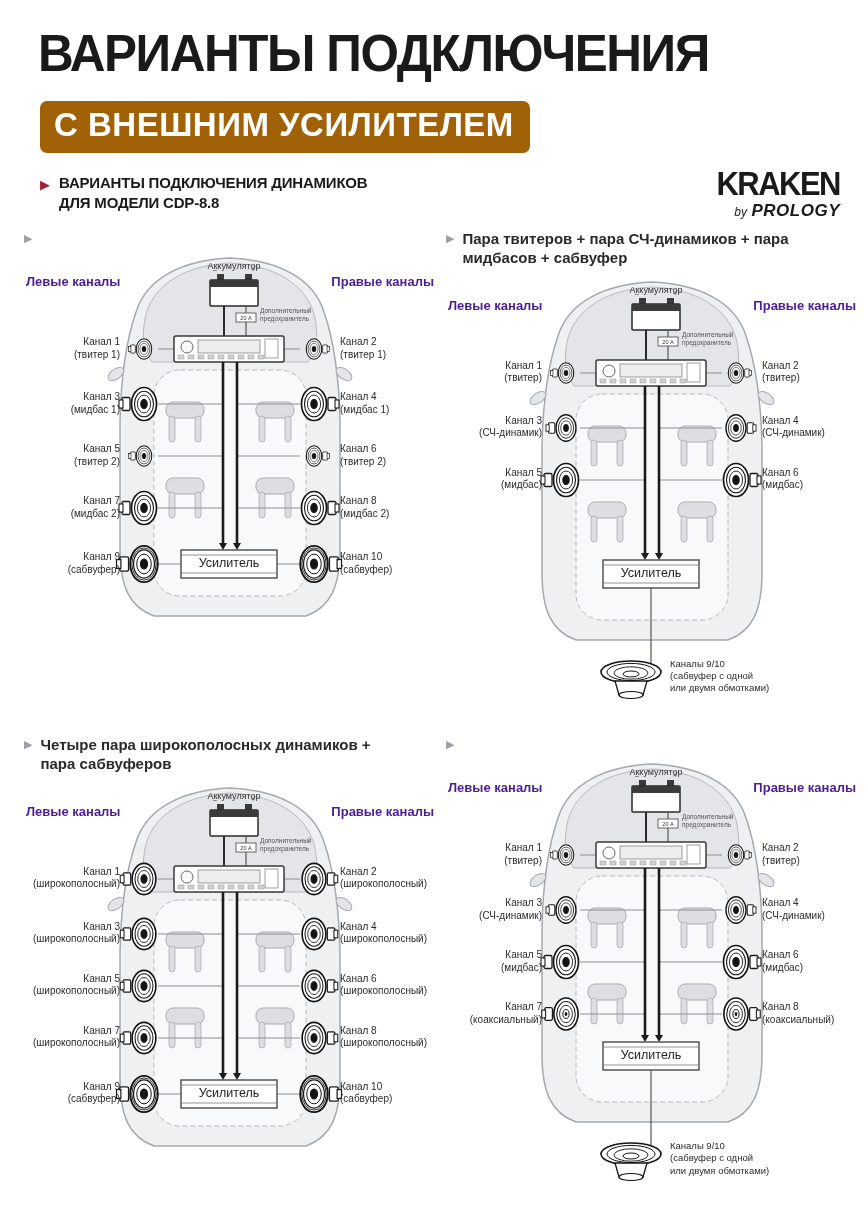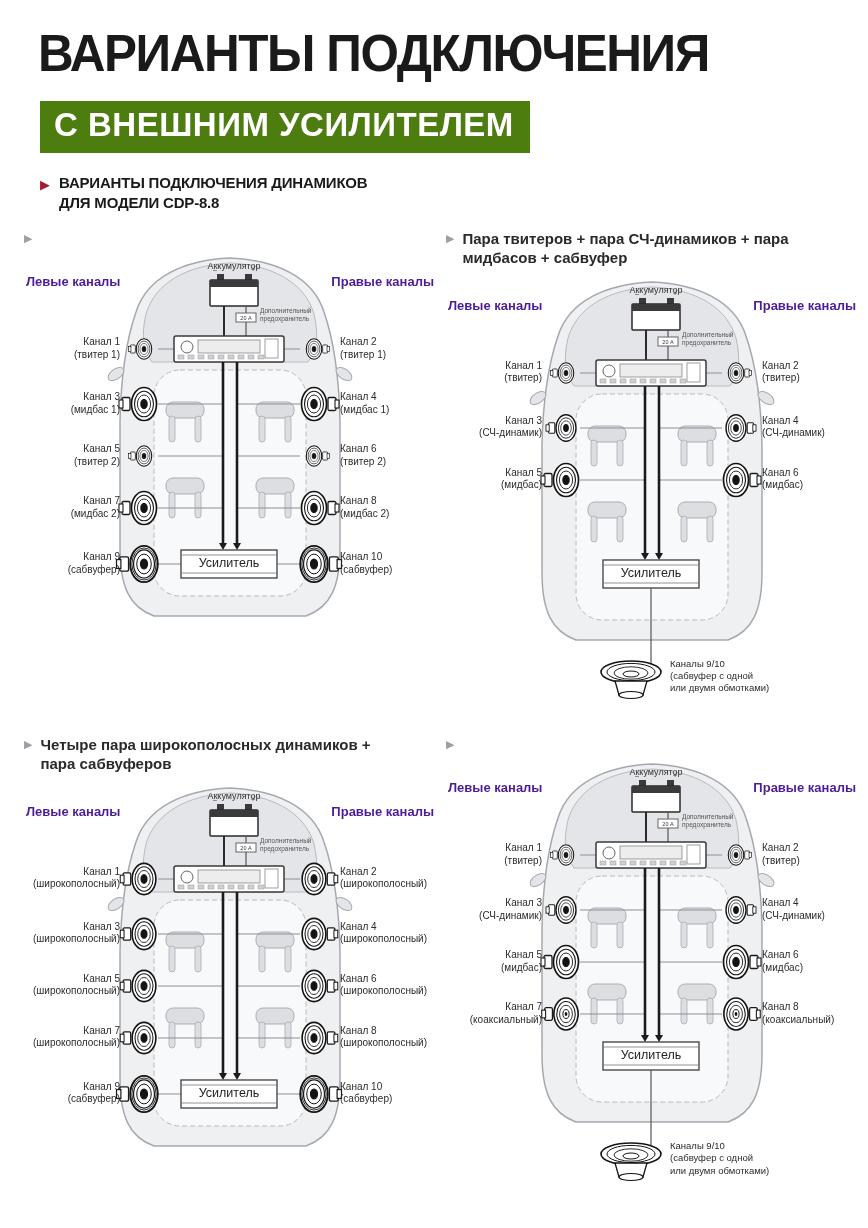--- a/index.html
+++ b/index.html
@@ -37,30 +37,37 @@
   .amp-lbl{position:absolute;width:96px;text-align:center;font-size:12.5px;color:#222;}
   .ch-left{left:0;width:96px;text-align:right;}
   .ch-right{left:316px;width:94px;text-align:left;}
   .sub-lbl{position:absolute;left:224px;font-size:9.5px;line-height:1.3;color:#2b2b2b;}
 </style>
 </head>
 <body>
 
 <div class="page">
   <div class="main-title">ВАРИАНТЫ ПОДКЛЮЧЕНИЯ</div>
-  <div class="banner" style="background: #4d7c0f;">С ВНЕШНИМ УСИЛИТЕЛЕМ</div>
+  <div class="banner" style="background: #a16207; border-radius: 7px;">С ВНЕШНИМ УСИЛИТЕЛЕМ</div>
 
   <div class="section">
     <span class="red-bullet" style="color: rgb(163, 30, 53);">▶</span>
     <div class="section-text">
       <span style="display:block">ВАРИАНТЫ ПОДКЛЮЧЕНИЯ ДИНАМИКОВ</span>
       <span style="display:block">ДЛЯ МОДЕЛИ CDP-8.8</span>
     </div>
   </div>
 
+  <div class="logo">
+    <div class="logo-kraken">KRAKEN</div>
+    <div class="logo-byline">
+      <span class="logo-by">by</span>
+      <span class="logo-prology">PROLOGY</span>
+    </div>
+  </div>
 
   <div class="quad q0">
       <div class="quad-title">
         <span class="gray-bullet" style="display: inline; color: rgb(154, 160, 166);">▶</span>
       </div>
       <div class="diagram-body" style="height: 390px;">
         <svg viewBox="0 0 412 390" width="412" height="390">
           <g>
             <path d="M206,8 C160,10 123,27 112,62 C103,88 97,122 96,172 L96,298 C96,336 105,357 130,366 L282,366 C307,357 316,336 316,298 L316,172 C315,122 309,88 300,62 C289,27 252,10 206,8 Z" fill="#eff0f2" stroke="#a5a9af" stroke-width="1.5"></path>
             <path d="M206,13 C163,15 131,33 122,64 C117,86 119,100 128,112 L284,112 C293,100 295,86 290,64 C281,33 249,15 206,13 Z" fill="#e3e5e8" stroke="#b7bac0" stroke-width="1"></path>

